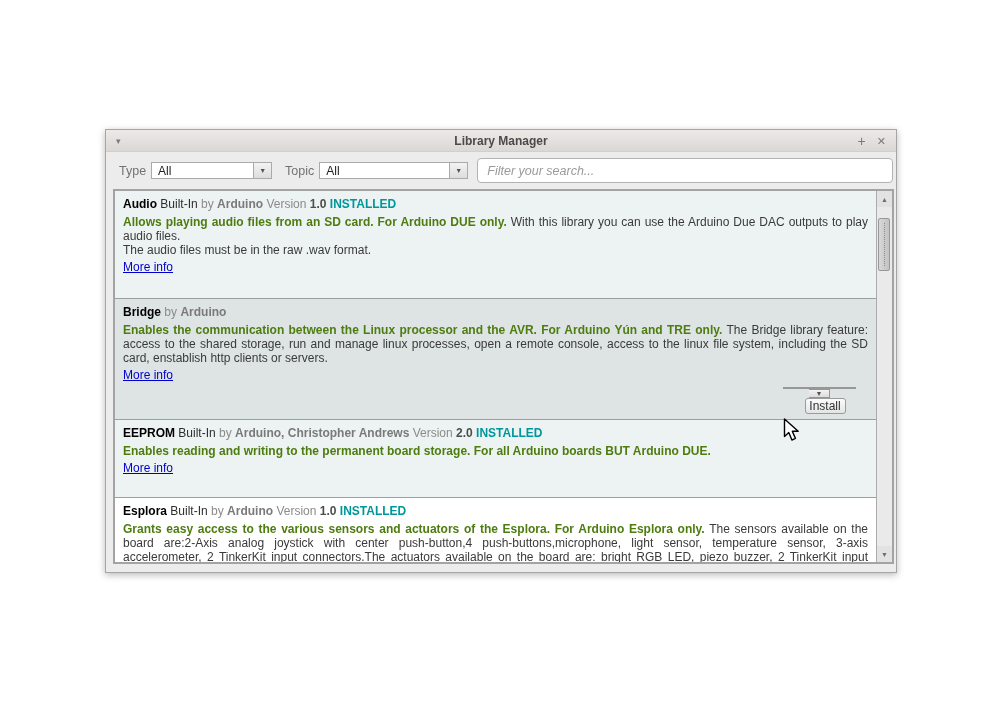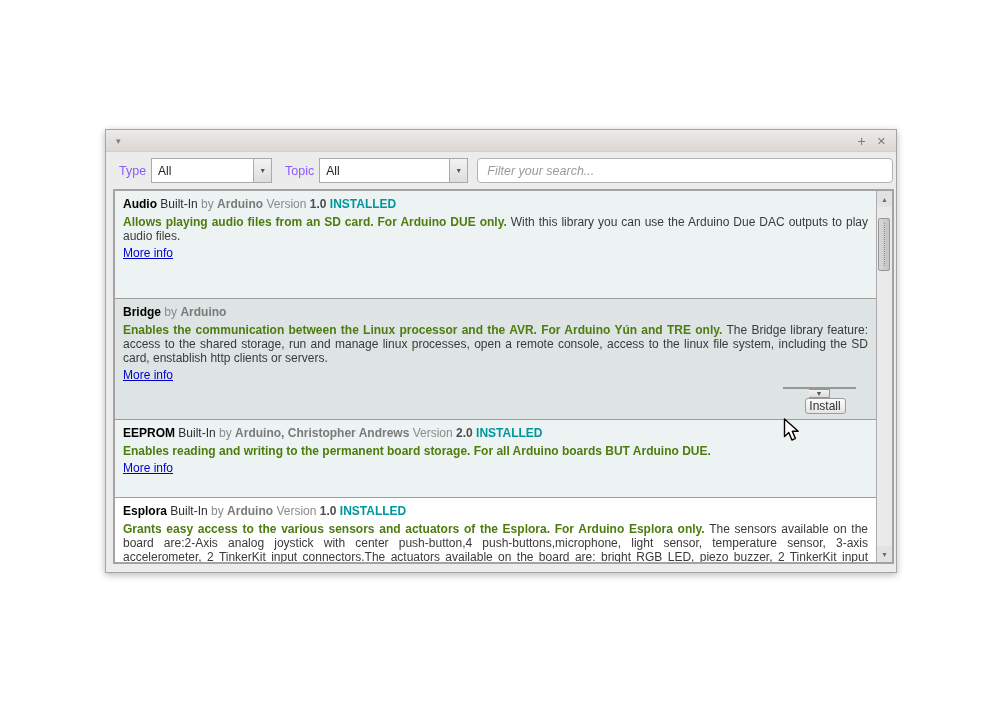--- a/index.html
+++ b/index.html
@@ -17,22 +17,22 @@
   .tb-title { position:absolute; left:0; right:0; text-align:center;
               font-size:12px; font-weight:bold; color:#4a4a4a; }
   .tb-menu  { margin-left:10px; font-size:9px; color:#7b7b7b; z-index:2; cursor:default; }
   .tb-btns  { margin-left:auto; margin-right:10px; display:flex; gap:11px; z-index:2; }
   .tb-max   { font-size:14px; line-height:14px; color:#7b7b7b; cursor:default; }
   .tb-close { font-size:11px; line-height:14px; color:#7b7b7b; cursor:default; }
 
   
   .toolbar { position:absolute; top:22px; left:0; width:100%; height:37px;
              display:flex; align-items:center; padding-left:13px; }
-  .tb-label { font-size:12.5px; color:#8b5cf6; margin-right:5px; }
-  .combo { display:flex; height:25px; }
+  .tb-label { font-size:12.5px; color:#737373; margin-right:5px; }
+  .combo { display:flex; height:17px; }
   .combo-text { background:#fff; border:1px solid #aaaaaa; border-right:none;
                 display:flex; align-items:center; padding-left:6px;
                 font-size:12px; color:#222; }
   .combo-text.w1 { width:102px; }
   .combo-text.w2 { width:130px; }
   .combo-btn { width:19px; background:linear-gradient(#f3f3f3,#dddddd);
                border:1px solid #aaaaaa; display:flex; align-items:center;
                justify-content:center; font-size:7px; color:#555; }
   .lbl2 { margin-left:13px; }
   .search { margin-left:9px; width:416px; height:25px; border:1px solid #b3b3b3;
@@ -106,20 +106,21 @@
   
   .cursor { position:absolute; left:783px; top:418px; z-index:20; }
 </style>
 </head>
 <body>
 
 <div class="window">
 
   <div class="titlebar">
     <span class="tb-menu">▾</span>
+    <span class="tb-title">Library Manager</span>
     <span class="tb-btns">
       <span class="tb-max">+</span>
       <span class="tb-close">✕</span>
     </span>
   </div>
 
   <div class="toolbar">
     <span class="tb-label">Type</span>
     <span class="combo">
       <span class="combo-text w1">All</span>
@@ -143,20 +144,21 @@
           <span class="lib-by">by</span>
           <span class="lib-author">Arduino</span>
           <span class="lib-verlabel">Version</span>
           <span class="lib-version">1.0</span>
           <span class="lib-installed">INSTALLED</span>
         </div>
         <div class="lib-desc">
           <b>Allows playing audio files from an SD card. For Arduino DUE only.</b>
           <span>With this library you can use the Arduino Due DAC outputs to play audio files.</span>
         </div>
+        <div class="lib-desc2">The audio files must be in the raw .wav format.</div>
         <a class="more-info">More info</a>
       </div>
 
       <div class="row row-1">
         <div class="lib-header">
           <span class="lib-name">Bridge</span>
           <span class="lib-by">by</span>
           <span class="lib-author">Arduino</span>
         </div>
         <div class="lib-desc">

